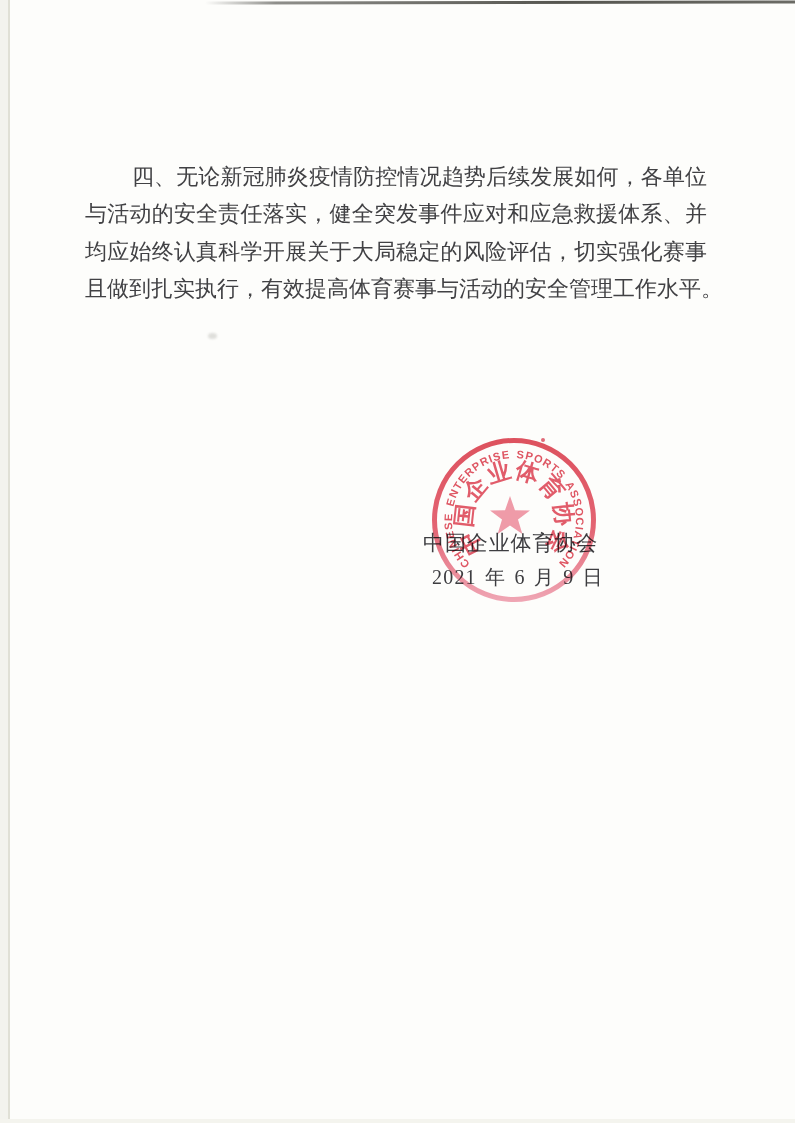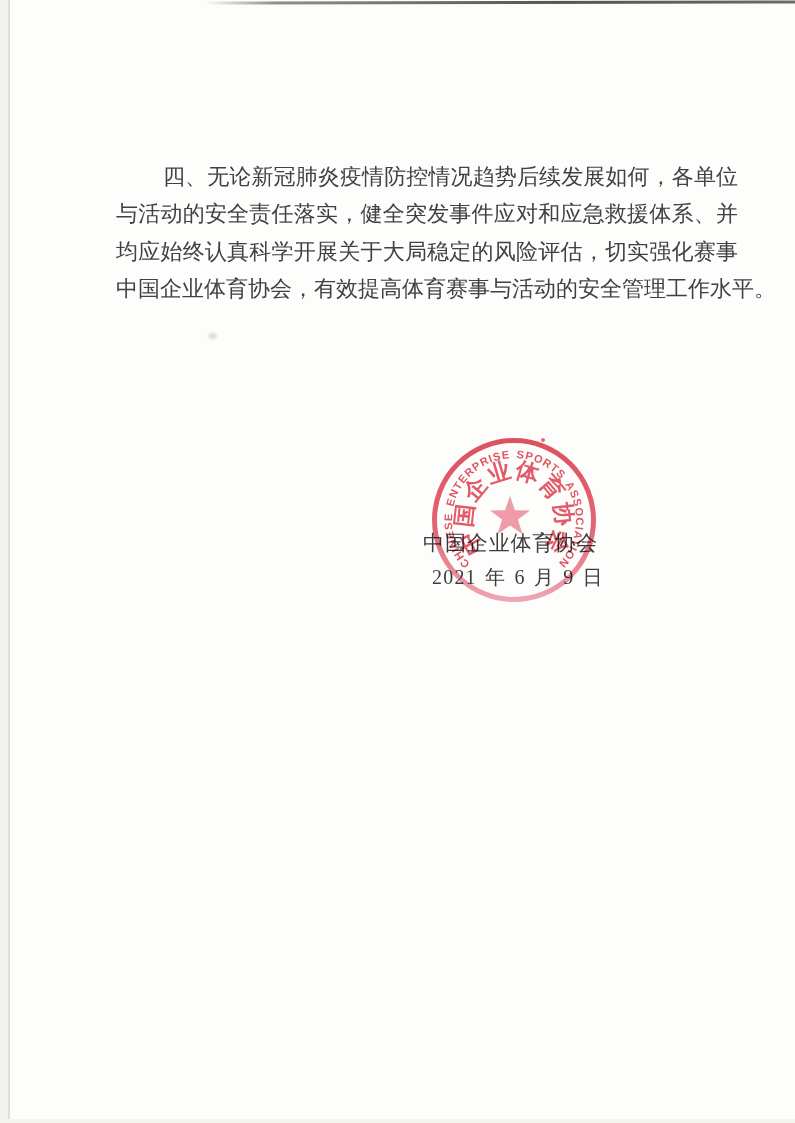--- a/index.html
+++ b/index.html
@@ -34,21 +34,20 @@
     background:#dededa; border-radius:50%; filter: blur(1px);
   }
   .dot-red {
     position:absolute; left:541px; top:438px; width:4px; height:4px;
     background:#e06a78; border-radius:50%; filter: blur(0.5px);
   }
   
   .para {
     position:absolute; left:85px; top:158px; width:622px;
     color:#414144;
-    margin-left:31px;
   }
   .pline {
     font-size:22px; line-height:37.4px; height:37.4px;
     text-align:justify; text-align-last:justify;
     white-space:nowrap;
   }
   .pline.indent { text-indent:47px; }
   
   .sig-org {
     position:absolute; left:423px; top:529px; width:180px;
@@ -84,21 +83,21 @@
   <div class="edge-left-line"></div>
   <div class="edge-top-line"></div>
   <div class="edge-bottom-band"></div>
   <div class="smudge-gray"></div>
   <div class="dot-red"></div>
 
   <div class="para">
     <div class="pline indent">四、无论新冠肺炎疫情防控情况趋势后续发展如何，各单位</div>
     <div class="pline">与活动的安全责任落实，健全突发事件应对和应急救援体系、并</div>
     <div class="pline">均应始终认真科学开展关于大局稳定的风险评估，切实强化赛事</div>
-    <div class="pline">中国企业体育协会，有效提高体育赛事与活动的安全管理工作水平。</div>
+    <div class="pline">且做到扎实执行，有效提高体育赛事与活动的安全管理工作水平。</div>
   </div>
 
   <div class="sig-org">中国企业体育协会</div>
   <div class="sig-date">2021 年 6 月 9 日</div>
 
   <svg class="seal" viewBox="0 0 178 178">
     <defs>
       <linearGradient id="ringgrad" x1="0" y1="0" x2="0" y2="1">
         <stop offset="0" stop-color="#dc3f4e"></stop>
         <stop offset="0.55" stop-color="#e25566"></stop>

